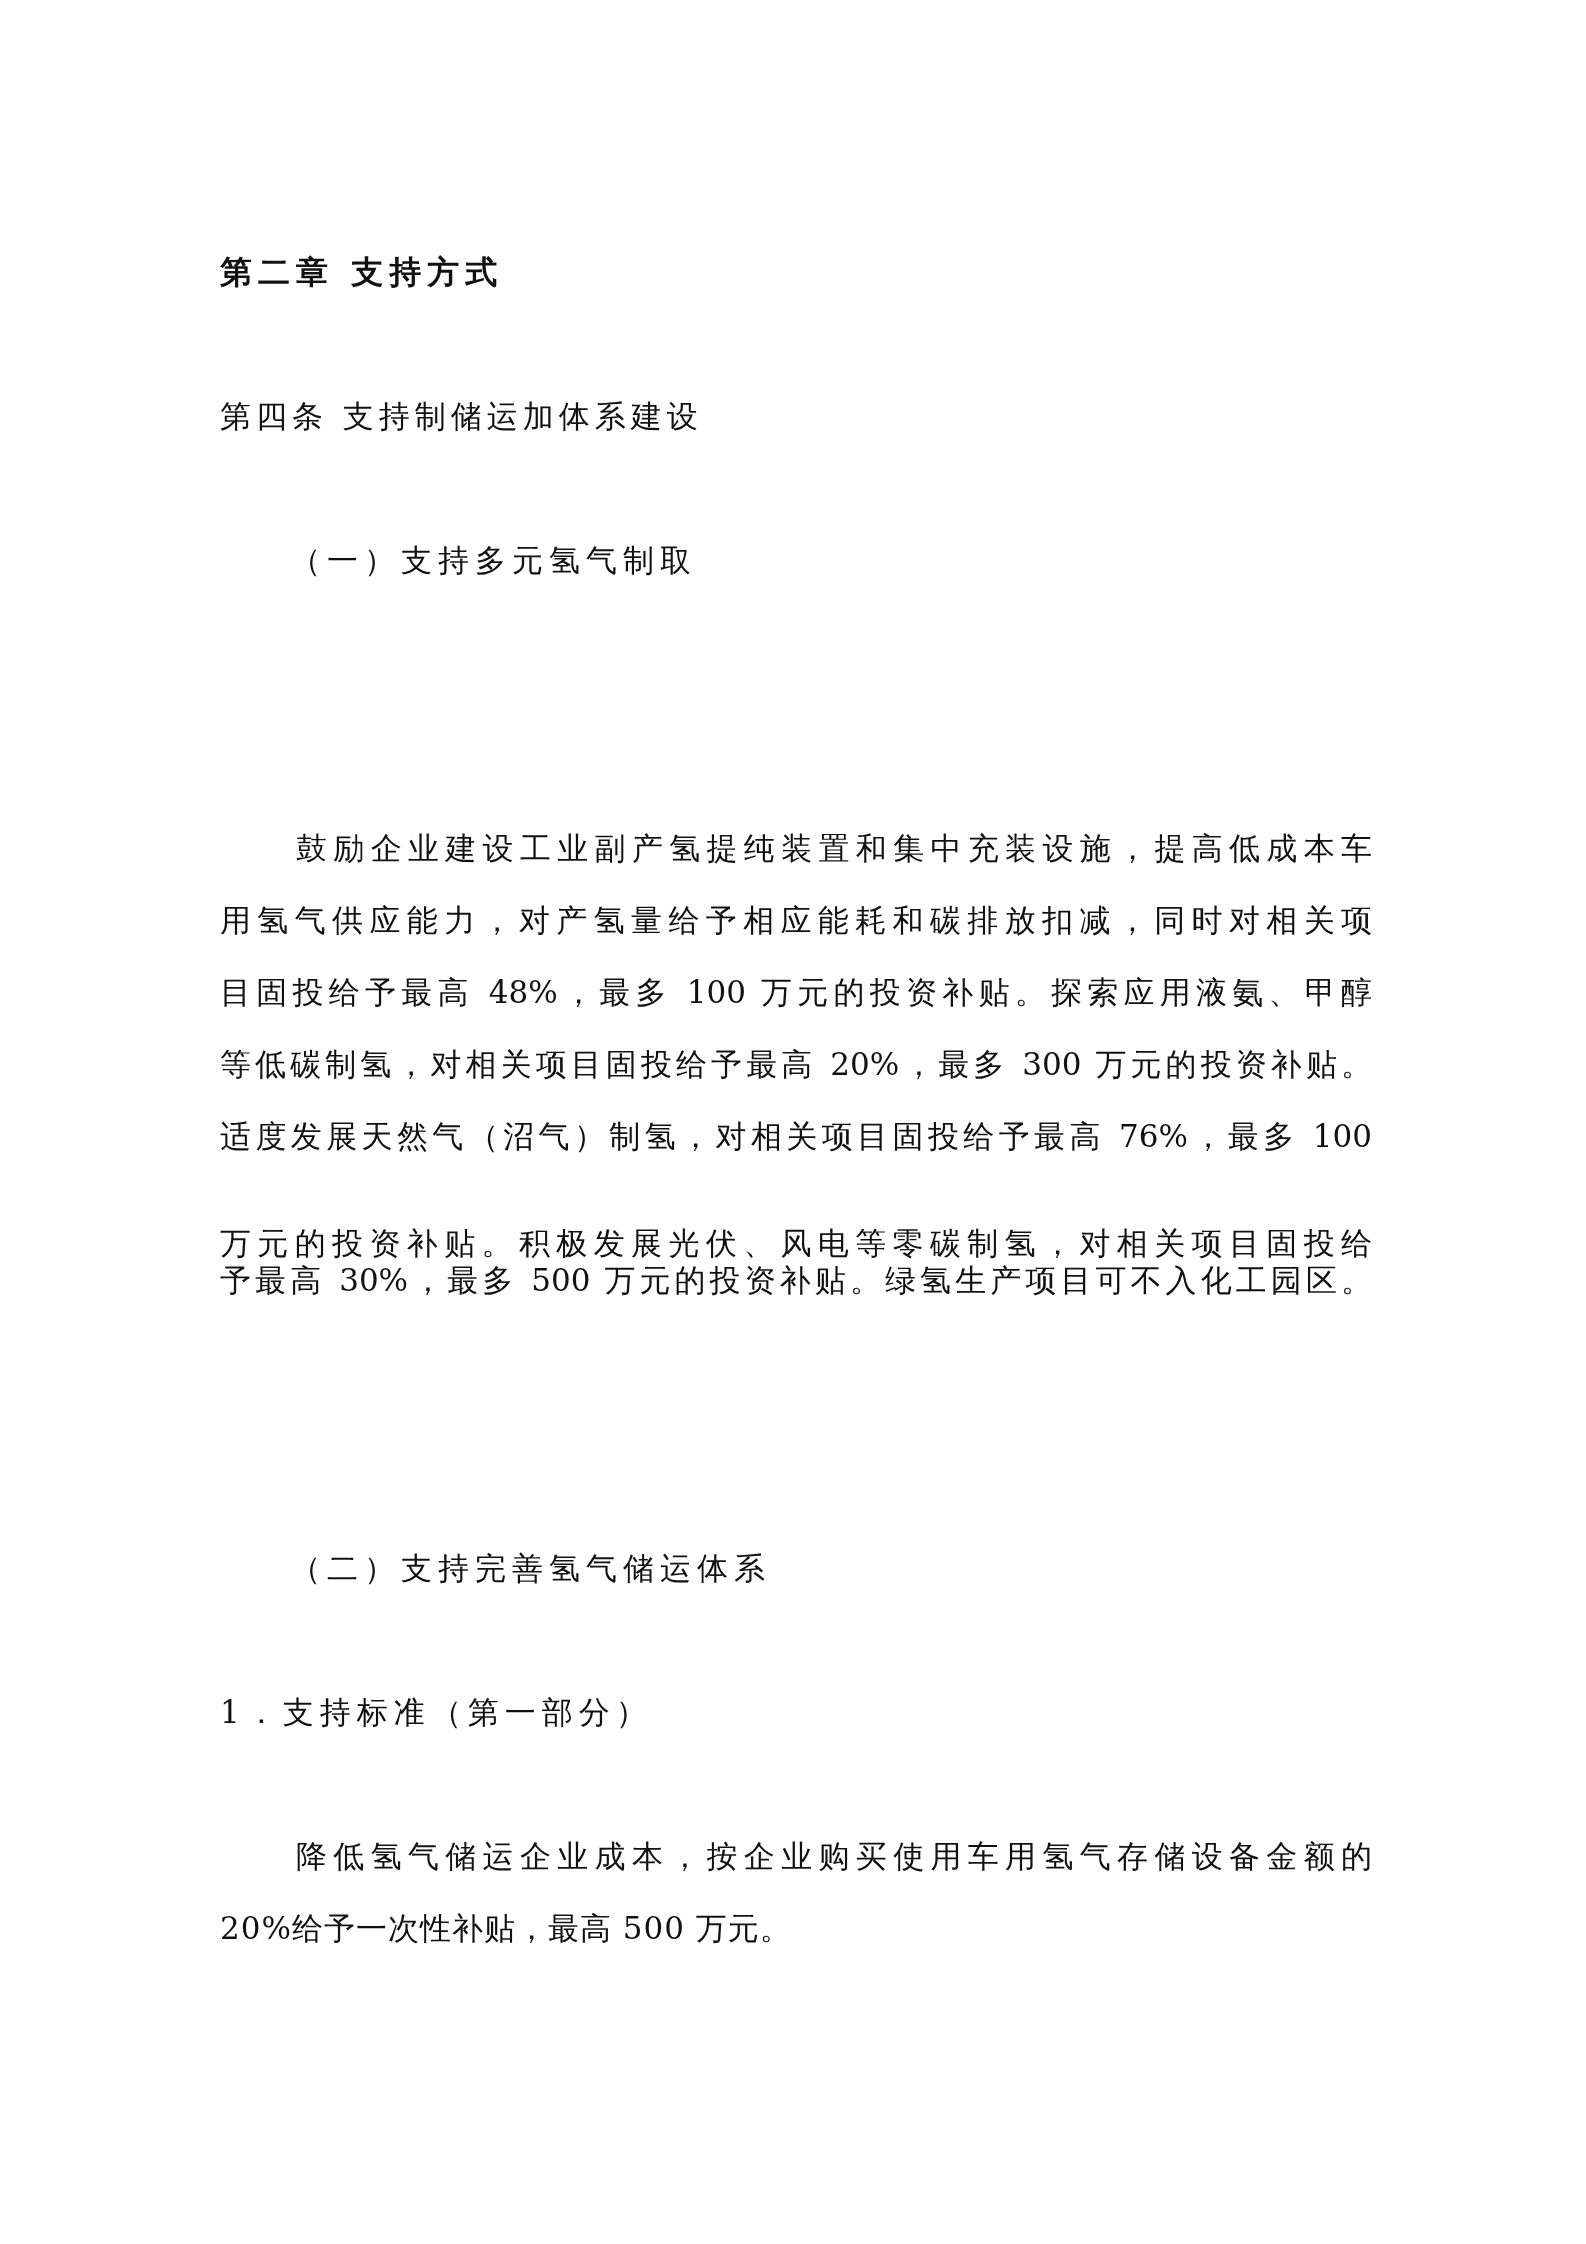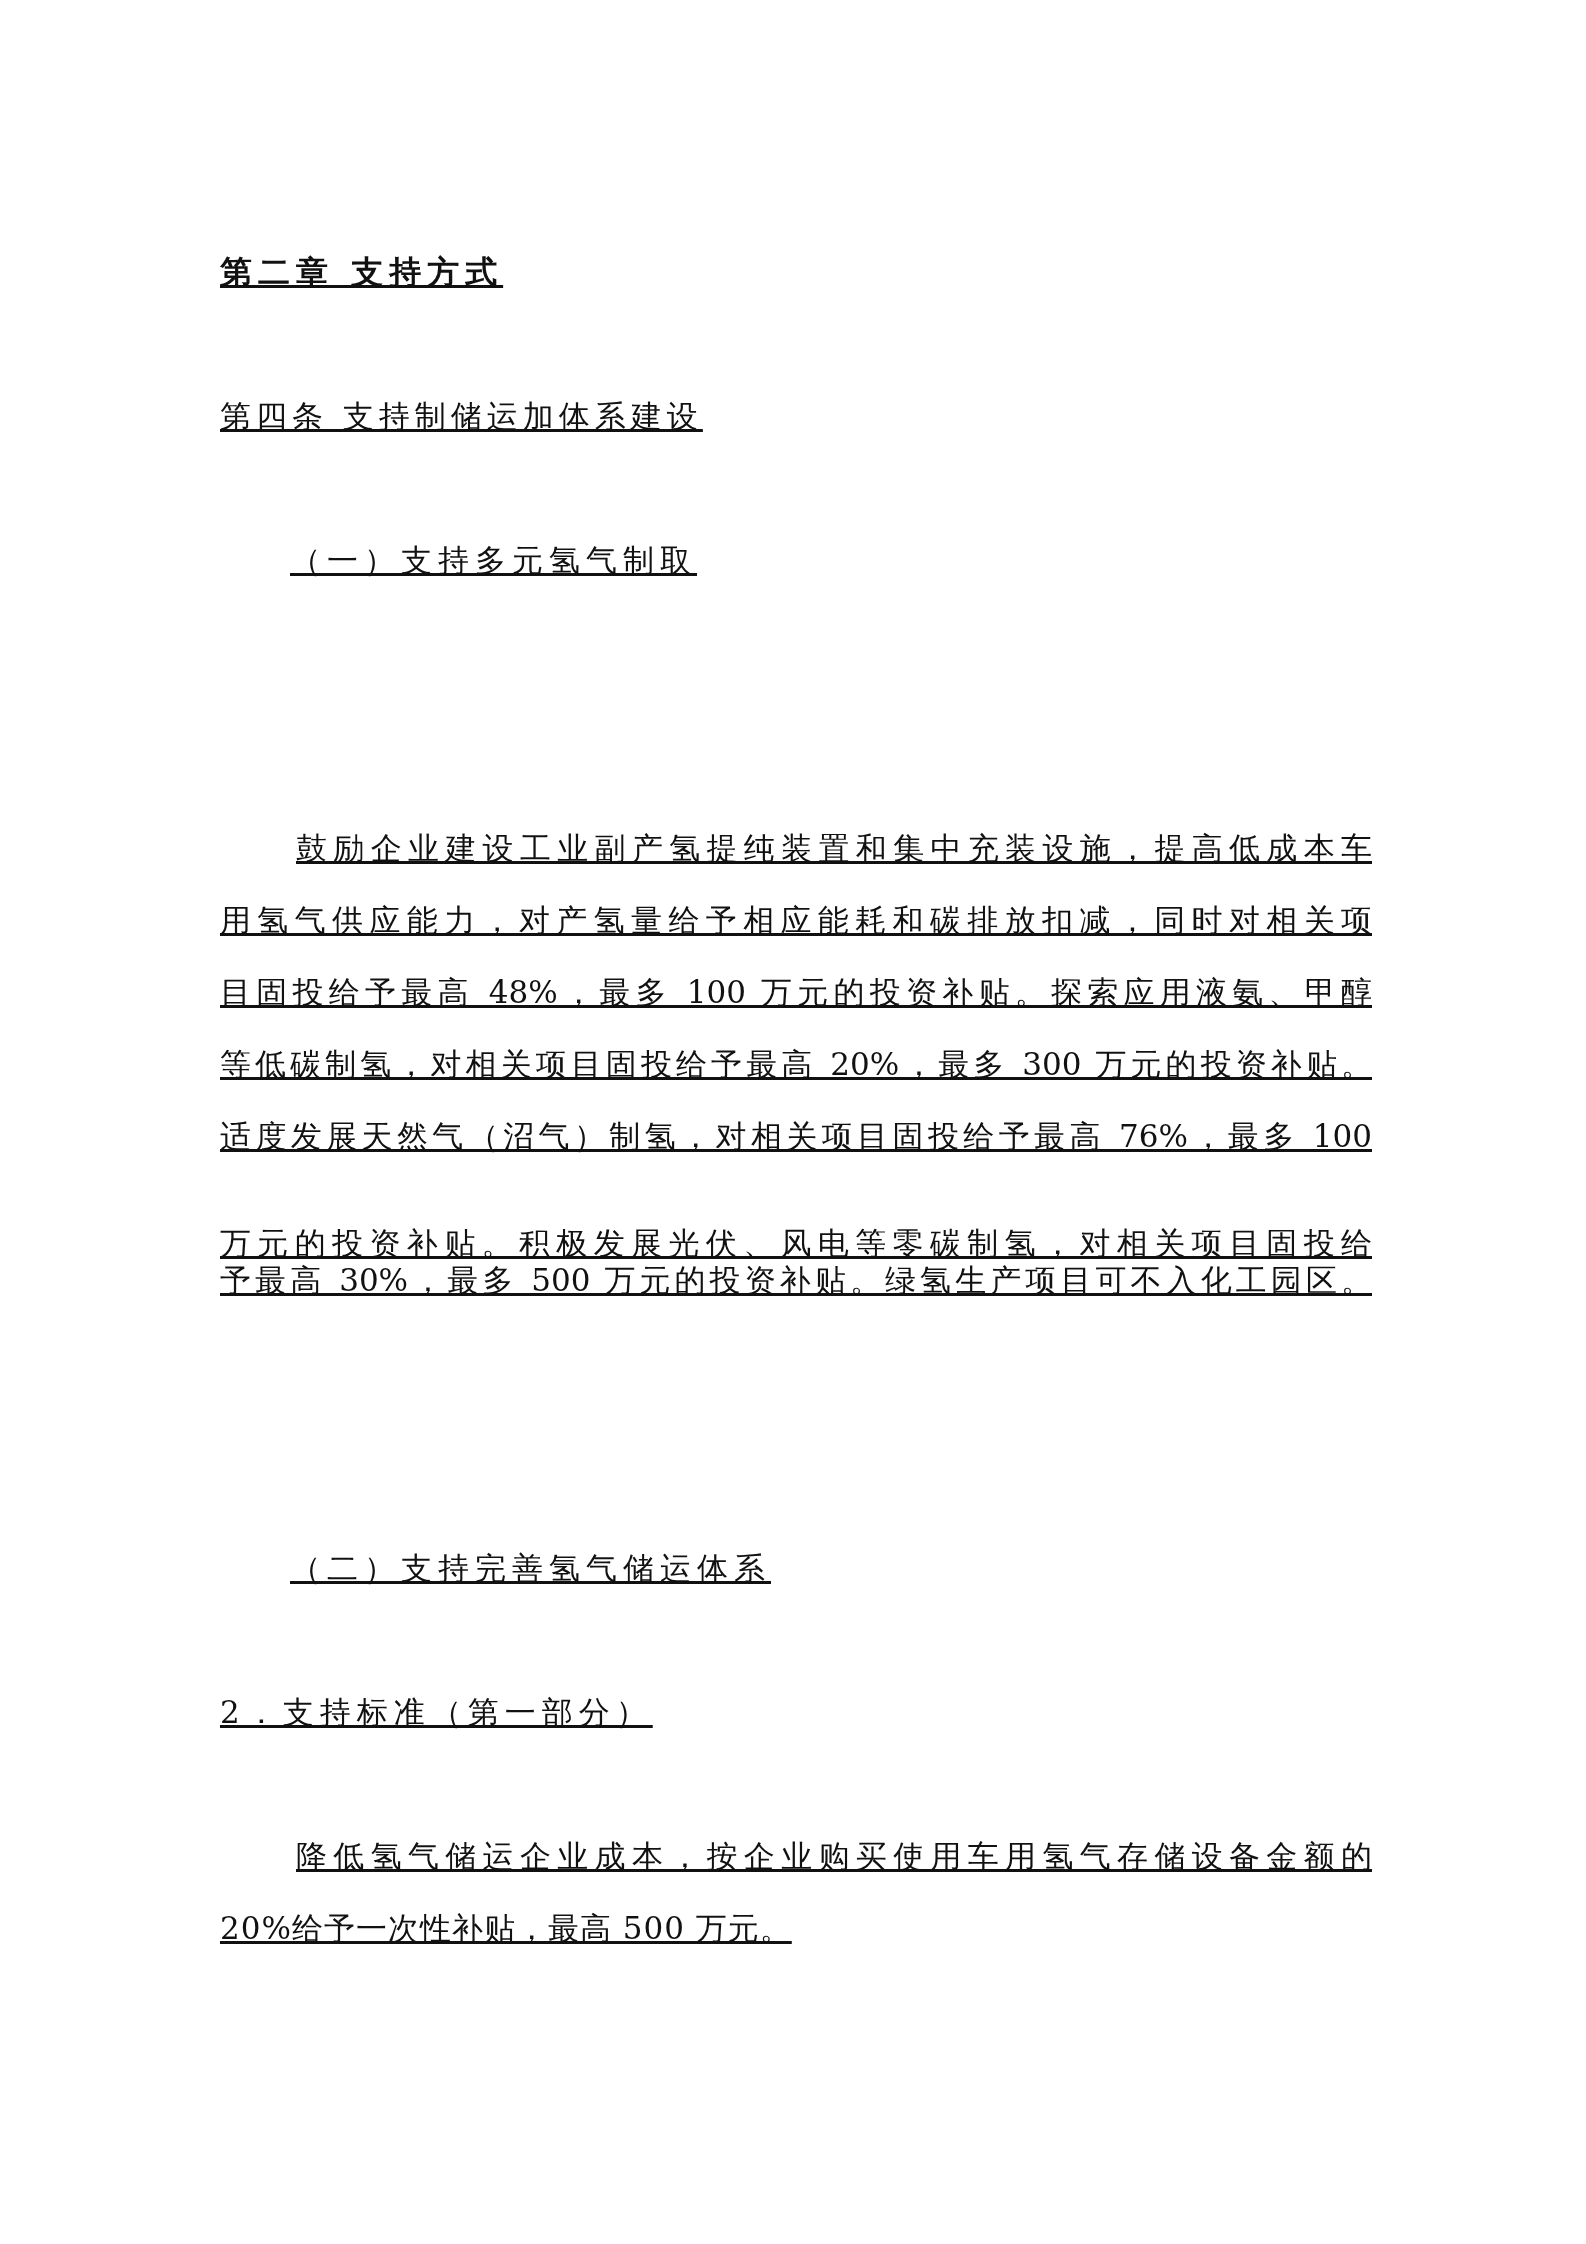--- a/index.html
+++ b/index.html
@@ -23,21 +23,20 @@
       height: 2244px;
       background: #ffffff;
     }
     .line {
       position: absolute;
       left: 220px;
       height: 72px;
       line-height: 72px;
       font-size: 31px;
       white-space: nowrap;
-      text-decoration: underline;
     }
     .indent { left: 296px; }
     .heading-chapter {
       font-family: "DejaVu Sans", "Liberation Sans", sans-serif;
       font-weight: bold;
       font-size: 32px;
       letter-spacing: 6px;
     }
     .spaced { letter-spacing: 8.2px; }
     .justify-line {
@@ -81,21 +80,21 @@
       <span class="justify-line">万元的投资补贴。积极发展光伏、风电等零碳制氢，对相关项目固投给</span>
     </div>
     <div class="line" style="top:1244px;">
       <span class="justify-line">予最高 30%，最多 500 万元的投资补贴。绿氢生产项目可不入化工园区。</span>
     </div>
   </div>
 
 
   <div class="line" style="top:1532px; left:290px; letter-spacing:6px;">（二）支持完善氢气储运体系</div>
 
-  <div class="line" style="top:1676px; letter-spacing:6px;">2．支持标准（第一部分）</div>
+  <div class="line" style="top:1676px; letter-spacing:6px;">1．支持标准（第一部分）</div>
 
   <div>
     <div class="line indent" style="top:1820px;">
       <span class="justify-line first">降低氢气储运企业成本，按企业购买使用车用氢气存储设备金额的</span>
     </div>
     <div class="line tight" style="top:1892px;">
       <span>20%给予一次性补贴，最高 500 万元。</span>
     </div>
   </div>
 

